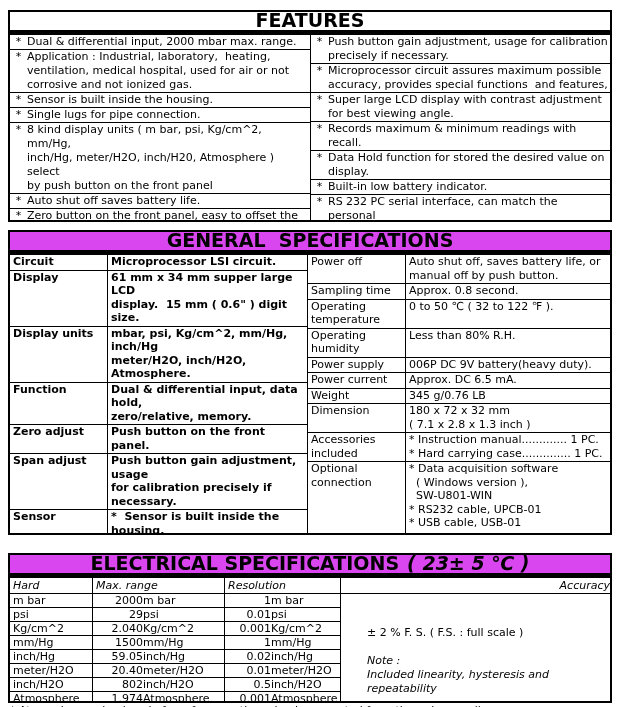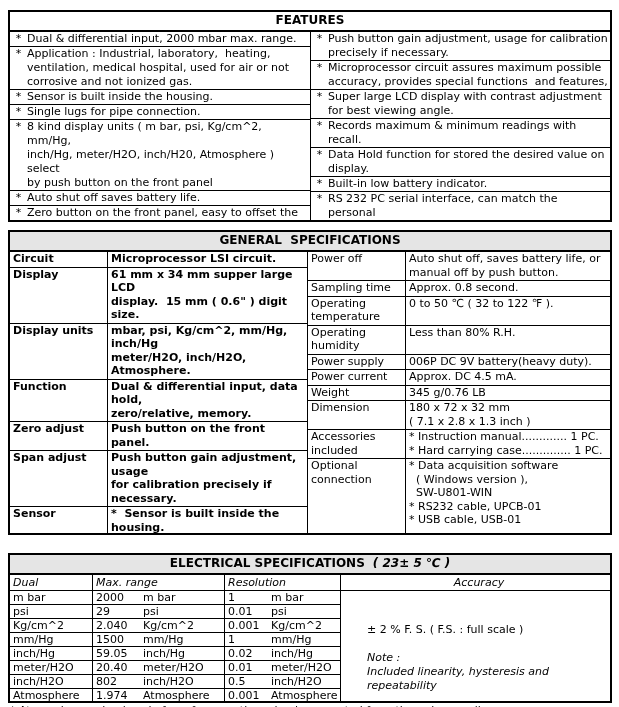--- a/index.html
+++ b/index.html
@@ -3,24 +3,24 @@
 <meta charset="utf-8">
 <style>
   html,body { margin:0; padding:0; background:#ffffff; }
   .page {
     width:619px; height:707px; box-sizing:border-box;
     padding:10px 7px 0 8px; overflow:hidden; background:#fff;
     font-family:"DejaVu Sans", sans-serif; font-size:11px; line-height:14px; color:#000;
   }
   .tbl { border:2px solid #000; box-sizing:border-box; background:#fff; }
   .sec-header {
-    font-weight:bold; font-size:12px; line-height:15px; text-align:center;
-    border-bottom:2px solid #000000; padding:1px 0 2px; white-space:pre;
+    font-weight:bold; font-size:19px; line-height:15px; text-align:center;
+    border-bottom:5px solid #000000; padding:1px 0 2px; white-space:pre;
   }
-  .gray { background:#e5e5e5; }
+  .gray { background:#d946ef; }
 
   
   .feat { height:212px; margin-bottom:8px; display:flex; flex-direction:column; }
   .feat-body { flex:1; display:flex; overflow:hidden; }
   .feat-col { width:50%; display:flex; flex-direction:column; box-sizing:border-box; }
   .feat-col.right { border-left:1px solid #000; }
   .feat-item { display:flex; border-bottom:1px solid #000; }
   .feat-col .feat-item:last-child { border-bottom:none; }
   .star { flex:none; width:17px; text-align:center; }
   .ftext { flex:1; white-space:pre-wrap; padding-right:2px; }
@@ -38,29 +38,29 @@
 
   
   .elec { height:150px; display:flex; flex-direction:column; }
   .elec .sec-header { display:flex; justify-content:center; gap:8px; }
   .cond { font-style:italic; }
   .elec-headrow { display:flex; border-bottom:1px solid #000; font-style:italic; line-height:15px; }
   .hc { box-sizing:border-box; padding-left:3px; }
   .h-unit { width:82px; }
   .h-range { width:132px; border-left:1px solid #000; }
   .h-res { width:116px; border-left:1px solid #000; }
-  .h-acc { flex:1; border-left:1px solid #000; text-align:center; padding-left:7px; }
+  .h-acc { flex:1; border-left:1px solid #000; text-align:right; padding-left:7px; }
   .elec-body { display:flex; flex:1; overflow:hidden; }
   .elec-rows { width:330px; display:flex; flex-direction:column; }
   .elec-row { display:flex; border-bottom:1px solid #000; flex:1; align-items:center; line-height:13px; }
   .elec-rows .elec-row:last-child { border-bottom:none; }
   .c-unit { width:82px; box-sizing:border-box; padding-left:3px; align-self:stretch; display:flex; align-items:center; }
   .c-range { width:132px; box-sizing:border-box; border-left:1px solid #000; display:flex; align-self:stretch; align-items:center; }
   .c-res { width:116px; box-sizing:border-box; border-left:1px solid #000; display:flex; align-self:stretch; align-items:center; }
-  .v { flex:none; width:50px; padding-left:3px; box-sizing:border-box; }
+  .v { flex:none; width:50px; padding-left:3px; box-sizing:border-box;text-align:right; }
   .v.narrow { width:46px; }
   .u { flex:1; }
   .elec-acc { flex:1; border-left:1px solid #000; padding:0 4px 0 26px; box-sizing:border-box; }
   .acc-main { margin-top:32px; }
   .acc-note { margin-top:14px; font-style:italic; white-space:pre-wrap; }
 
   .footnote { height:6px; overflow:hidden; line-height:11px; margin-top:2px; padding-left:2px; white-space:pre; }
 </style>
 </head>
 <body>
@@ -232,21 +232,21 @@
             <span class="gen-value">Less than 80% R.H.</span>
           </div>
 
           <div class="gen-row">
             <span class="gen-label">Power supply</span>
             <span class="gen-value">006P DC 9V battery(heavy duty).</span>
           </div>
 
           <div class="gen-row">
             <span class="gen-label">Power current</span>
-            <span class="gen-value">Approx. DC 4.5 mA.</span>
+            <span class="gen-value">Approx. DC 6.5 mA.</span>
           </div>
 
           <div class="gen-row">
             <span class="gen-label">Weight</span>
             <span class="gen-value">345 g/0.76 LB</span>
           </div>
 
           <div class="gen-row">
             <span class="gen-label">Dimension</span>
             <span class="gen-value">180 x 72 x 32 mm
@@ -272,21 +272,21 @@
         </div>
     </div>
   </section>
 
   <section class="tbl elec">
     <div class="sec-header gray">
       <span>ELECTRICAL SPECIFICATIONS</span>
       <span class="cond">( 23± 5 ℃ )</span>
     </div>
     <div class="elec-headrow">
-      <span class="hc h-unit">Dual</span>
+      <span class="hc h-unit">Hard</span>
       <span class="hc h-range">Max. range</span>
       <span class="hc h-res">Resolution</span>
       <span class="hc h-acc">Accuracy</span>
     </div>
     <div class="elec-body">
       <div class="elec-rows">
 
           <div class="elec-row">
             <span class="c-unit">m bar</span>
             <span class="c-range">

